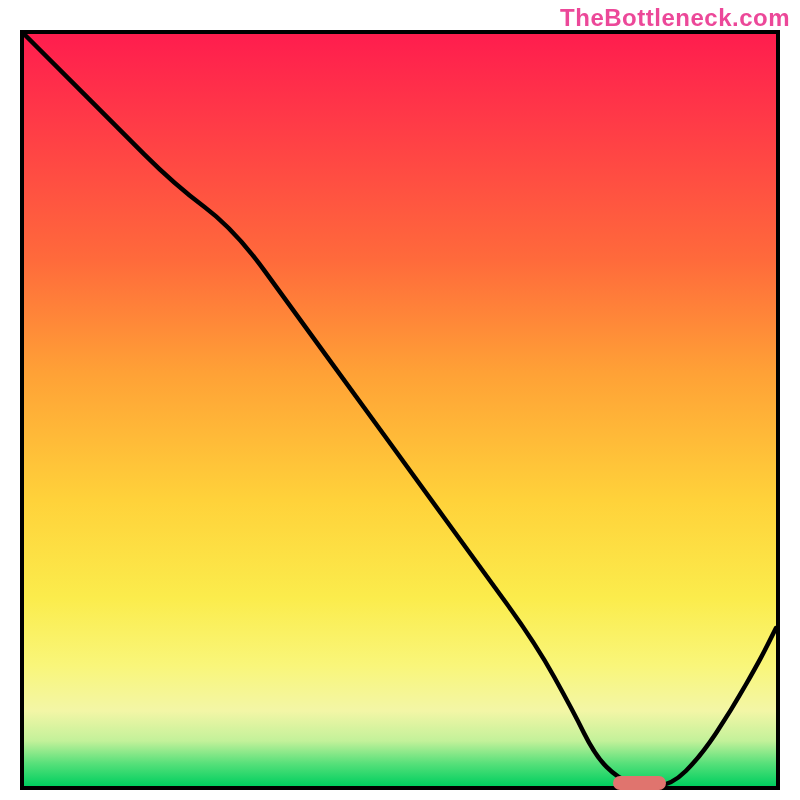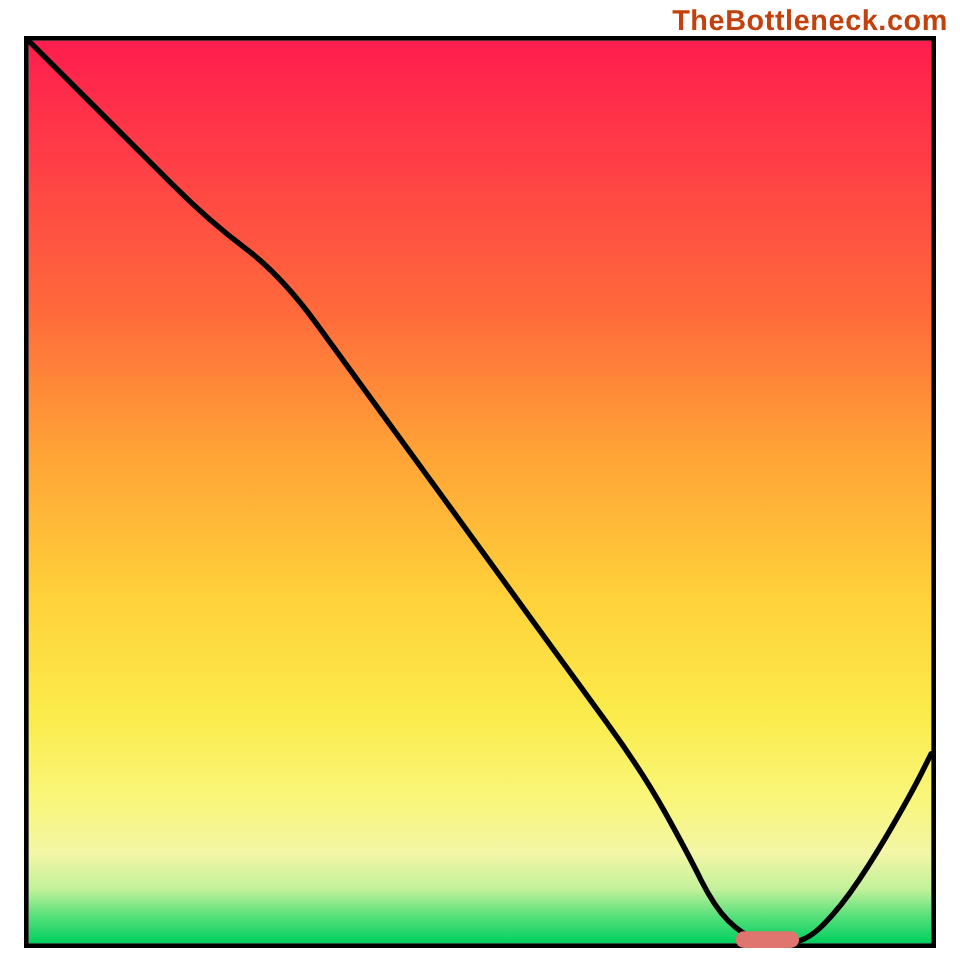--- a/index.html
+++ b/index.html
@@ -15,21 +15,21 @@
     position: relative;
     width: 800px;
     height: 800px;
   }
   .watermark {
     position: absolute;
     top: 4px;
     right: 10px;
     font-size: 24px;
     font-weight: 700;
-    color: #c2410c;
+    color: #ec4899;
     letter-spacing: 0.5px;
     user-select: none;
   }
   .plot-frame {
     position: absolute;
     left: 20px;
     top: 30px;
     width: 760px;
     height: 760px;
     border: 4.5px solid #000;

